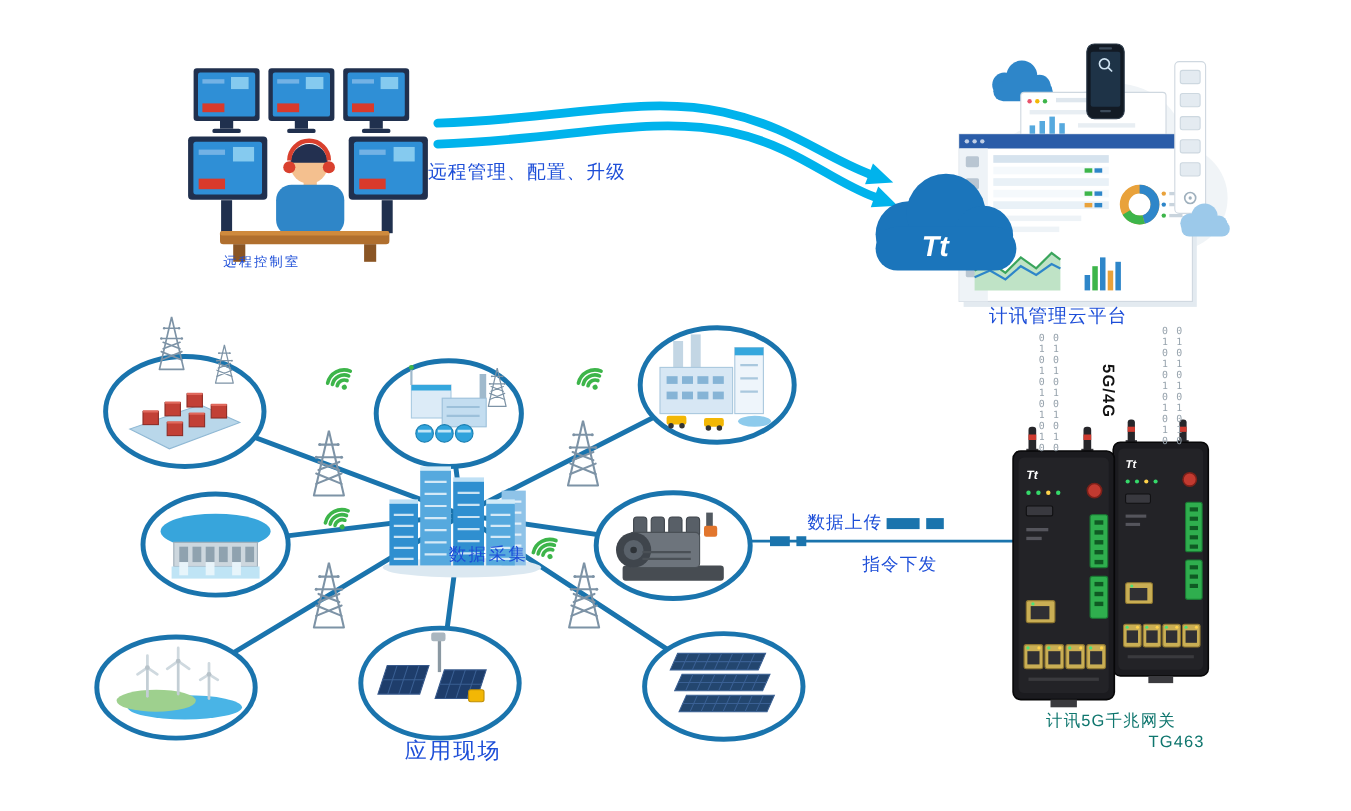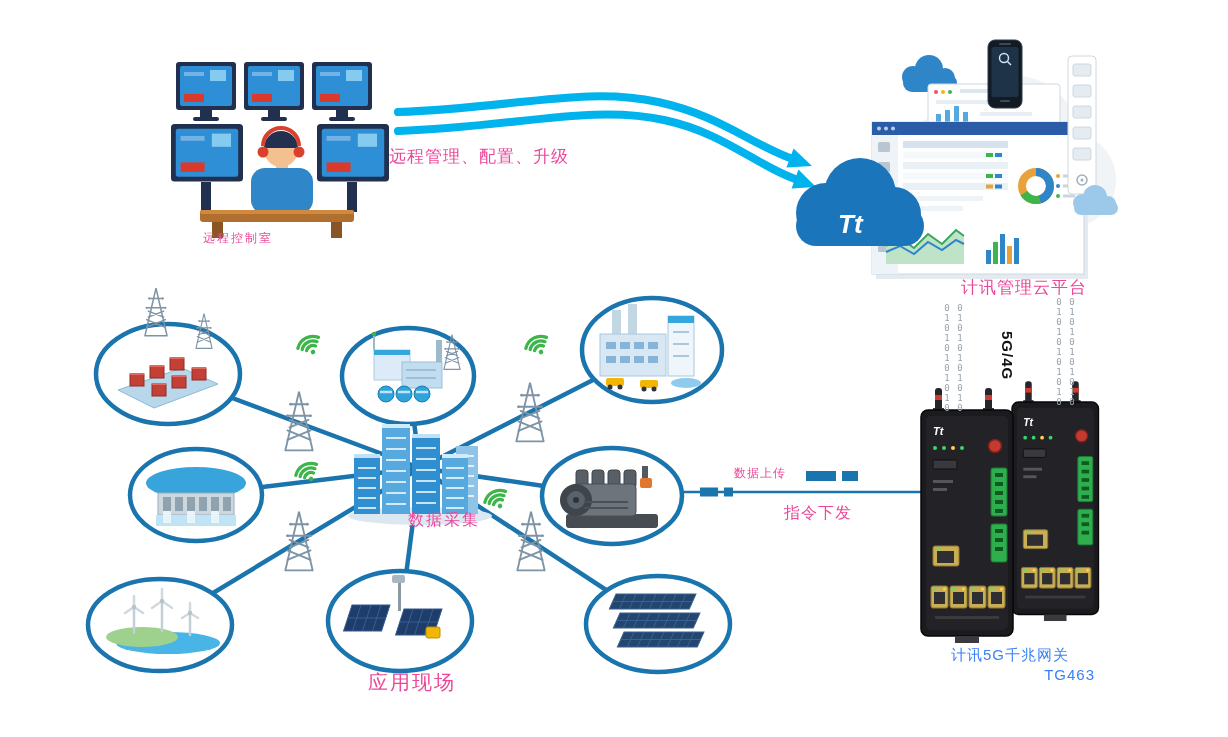--- a/index.html
+++ b/index.html
@@ -1,27 +1,27 @@
 <!DOCTYPE html>
 <html><head>
 <meta charset="utf-8">
 <style>
   html,body{margin:0;padding:0;background:#fff;}
   .stage{position:relative;width:1228px;height:737px;background:#ffffff;overflow:hidden;
          font-family:"Liberation Sans","DejaVu Sans",sans-serif;color:#1f1f1f;}
   svg.scene{position:absolute;left:0;top:0;}
-  .lbl{position:absolute;color:#ec4899;white-space:nowrap;}
+  .lbl{position:absolute;color:#1d4ed8;white-space:nowrap;}
   .control-room-label{left:168px;top:230px;width:140px;text-align:center;font-size:12px;letter-spacing:2px;}
   .flow-label{left:389px;top:145px;font-size:17px;letter-spacing:1px;}
-  .cloud-label{left:940px;top:276px;width:168px;text-align:center;font-size:17px;letter-spacing:1px;}
-  .center-label{left:398px;top:510px;width:92px;text-align:center;font-size:16px;letter-spacing:2px;}
+  .cloud-label{left:878px;top:276px;width:168px;text-align:center;font-size:17px;letter-spacing:1px;}
+  .center-label{left:398px;top:494px;width:92px;text-align:center;font-size:16px;letter-spacing:2px;}
   .area-label{left:366px;top:669px;width:92px;text-align:center;font-size:20px;letter-spacing:2px;}
-  .upload-label{left:734px;top:465px;font-size:12px;letter-spacing:1px;}
+  .upload-label{left:734px;top:465px;font-size:16px;letter-spacing:1px;}
   .download-label{left:784px;top:503px;font-size:16px;letter-spacing:1px;}
-  .gw-name{position:absolute;left:925px;width:170px;text-align:center;font-size:15px;letter-spacing:1px;color:#3b82f6;}
+  .gw-name{position:absolute;left:925px;width:170px;text-align:center;font-size:15px;letter-spacing:1px;color:#0f766e;}
   .gw-name1{top:646px;}
   .gw-name2{top:666px;text-align:right;}
   .binary{position:absolute;display:flex;gap:4px;color:#97a3ad;
           font-family:"DejaVu Sans Mono","Liberation Mono",monospace;font-size:9px;}
   .binary span{writing-mode:vertical-rl;text-orientation:upright;line-height:9px;}
   .binary-left{left:942px;top:303px;}
   .binary-right{left:1054px;top:297px;}
   .net-label{position:absolute;left:999px;top:331px;writing-mode:vertical-rl;
              font-size:15px;font-weight:bold;letter-spacing:1px;color:#111;}
 </style>

